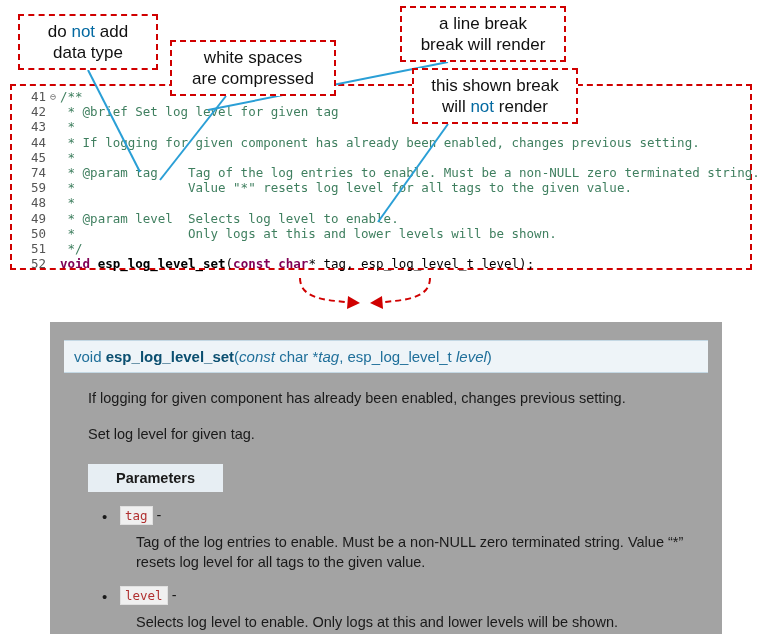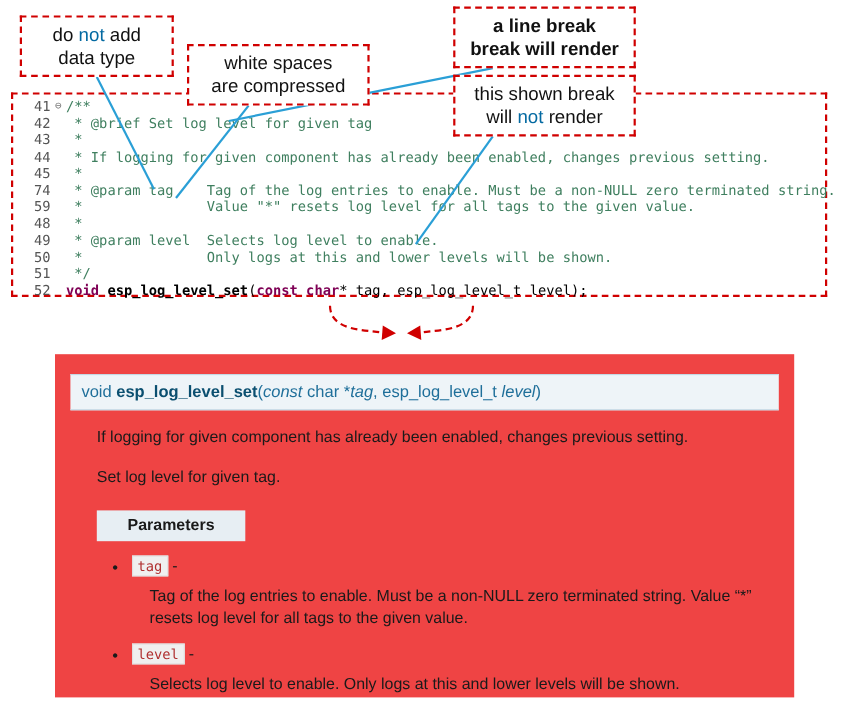--- a/index.html
+++ b/index.html
@@ -27,21 +27,21 @@
     padding: 6px 8px;
     box-sizing: border-box;
     z-index: 6;
   }
   .callout .hl {
     color: #0369a1;
   }
 
   #callout-datatype { left: 18px;  top: 14px;  width: 140px; height: 56px; }
   #callout-spaces   { left: 170px; top: 40px;  width: 166px; height: 56px; }
-  #callout-break-ok { left: 412px; top: 6px;   width: 166px; height: 56px; font-weight: bold; }
+  #callout-break-ok { left: 400px; top: 6px;   width: 166px; height: 56px; }
   #callout-break-no { left: 412px; top: 68px;  width: 166px; height: 56px; }
 
   
   #code-panel {
     position: absolute;
     left: 10px;
     top: 84px;
     width: 742px;
     height: 186px;
     border: 2px dashed #d00000;
@@ -95,21 +95,21 @@
     pointer-events: none;
   }
 
   
   #doc-panel {
     position: absolute;
     left: 50px;
     top: 322px;
     width: 672px;
     height: 312px;
-    background: #ef4444;
+    background: #a3a3a3;
     box-sizing: border-box;
     z-index: 3;
   }
   #doc-signature {
     margin: 18px 14px 0 14px;
     background: #eef4f8;
     border-top: 1px solid #c4d8e4;
     border-bottom: 1px solid #c4d8e4;
     padding: 7px 10px;
     font-size: 15px;

